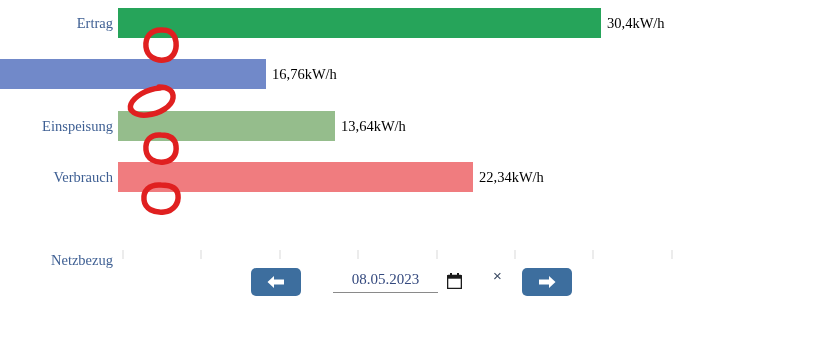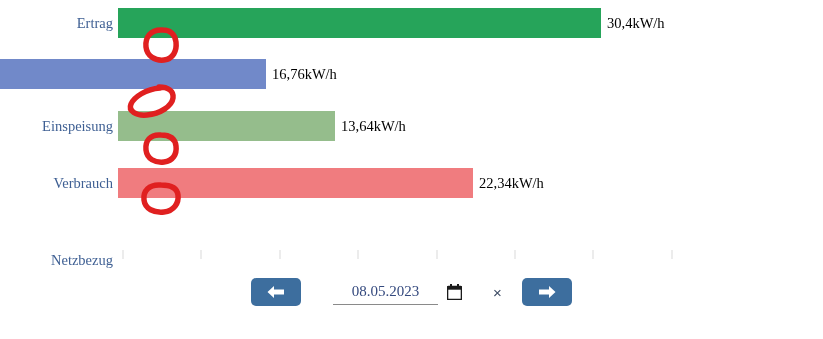--- a/index.html
+++ b/index.html
@@ -81,21 +81,21 @@
   }
 
   
   #date-toolbar {
     position: absolute;
     left: 0;
     top: 268px;
     width: 823px;
     height: 48px;
     display: flex;
-    align-items: center;
+    align-items: flex-start;
     justify-content: center;
     gap: 5px;
   }
 
   .nav-btn {
     width: 50px;
     height: 28px;
     background: #3d6e9e;
     border: none;
     border-radius: 5px;
@@ -177,21 +177,21 @@
   </div>
 
   <div class="bar-row" style="top:111px;">
     <div class="bar-label">Einspeisung</div>
     <div class="bar-track">
       <div class="bar-fill" style="width:217px;background:#95bd8c;"></div>
       <div class="bar-value">13,64kW/h</div>
     </div>
   </div>
 
-  <div class="bar-row" style="top:168px;">
+  <div class="bar-row" style="top:162px;">
     <div class="bar-label">Verbrauch</div>
     <div class="bar-track">
       <div class="bar-fill" style="width:355px;background:#f07c7f;"></div>
       <div class="bar-value">22,34kW/h</div>
     </div>
   </div>
 
   <div class="bar-row" style="top:221px;margin-top:32px;">
     <div class="bar-label">Netzbezug</div>
   </div>

